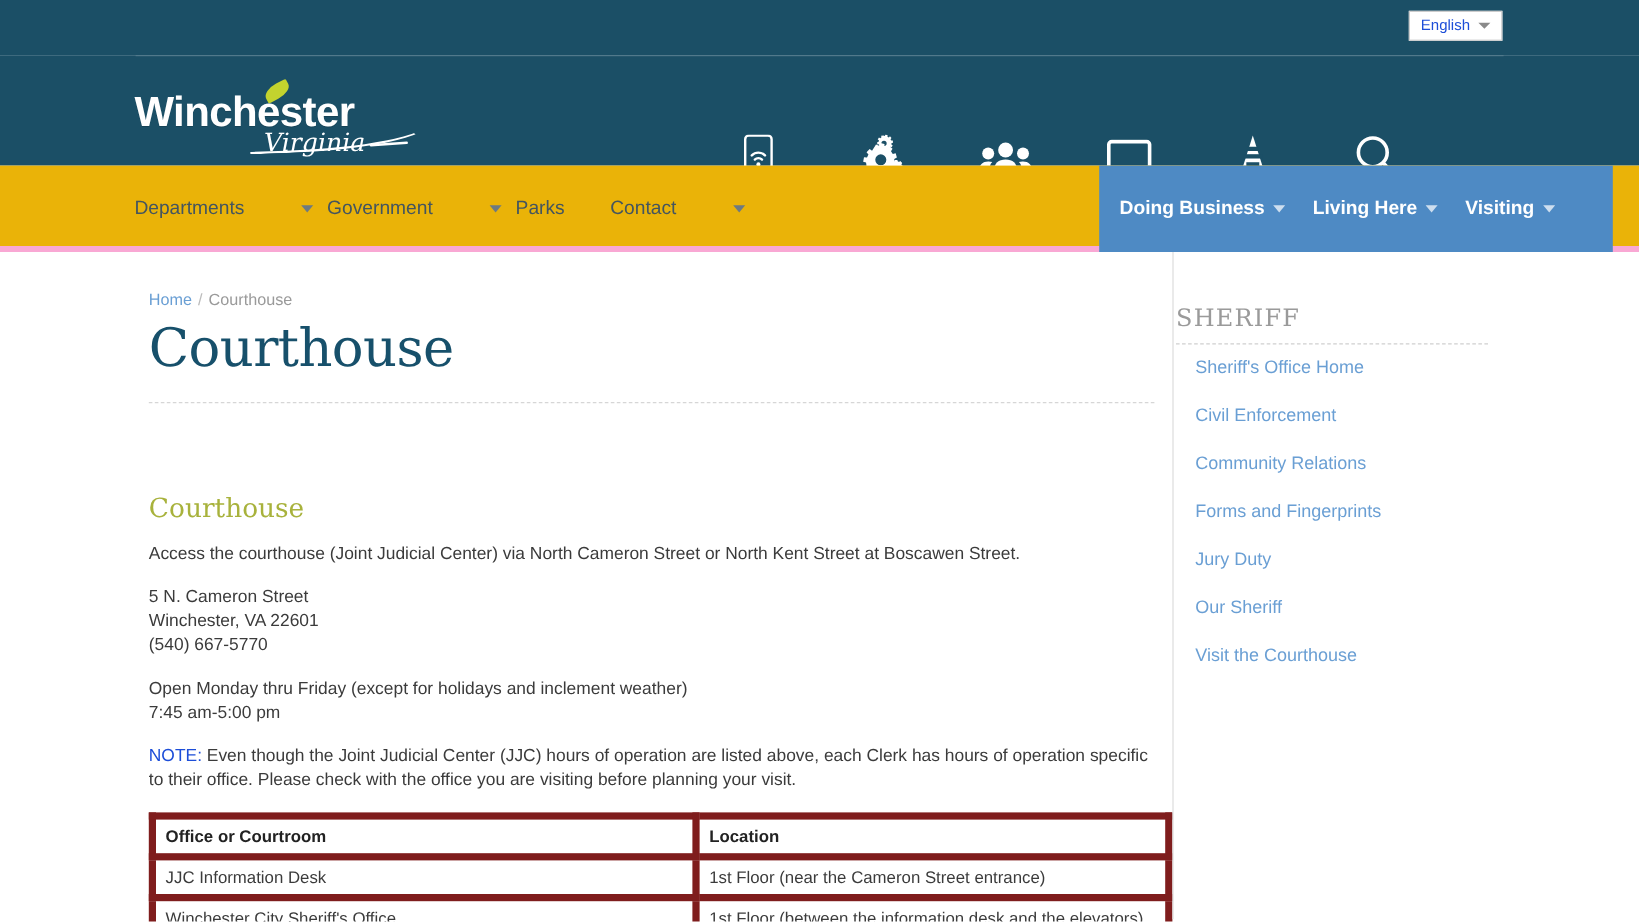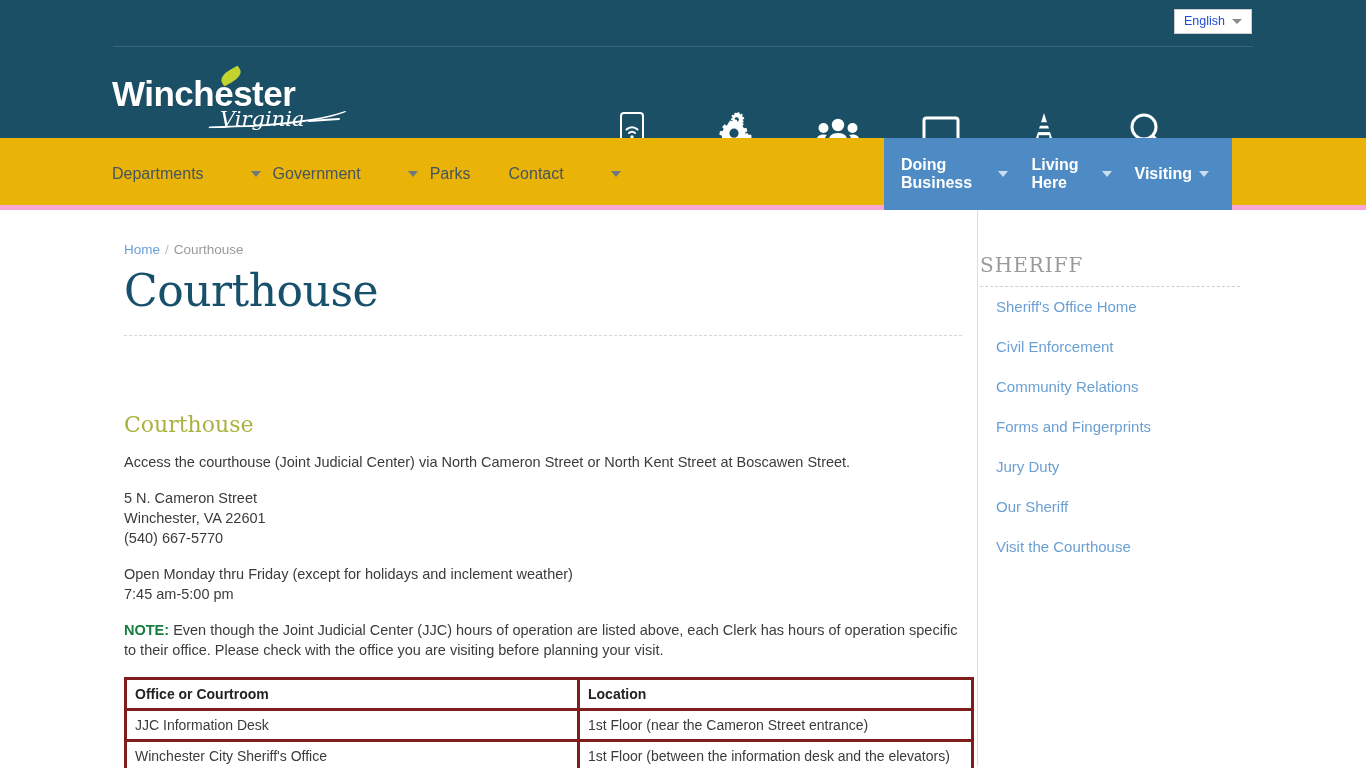--- a/index.html
+++ b/index.html
@@ -167,23 +167,23 @@
     border-left: 5px solid transparent;
     border-right: 5px solid transparent;
     border-top: 6px solid #6d7a82;
     margin-left: 47px;
     margin-right: 12px;
   }
   .nav-left .gap-plain { width: 38px; }
 
   .nav-blue {
     position: absolute;
-    left: 884px;
+    left: 916px;
     top: 0;
-    width: 348px;
+    width: 428px;
     height: 72px;
     background: #4e8ac4;
     display: flex;
     align-items: center;
     padding-left: 17px;
   }
   .nav-blue .bitem {
     display: flex;
     align-items: center;
     color: #ffffff;
@@ -247,31 +247,31 @@
     font-weight: 400;
     margin: 78px 0 0 0;
     line-height: 1;
   }
   .body-p {
     font-size: 14.5px;
     color: #3b3b3b;
     line-height: 20px;
     margin: 16px 0 0 0;
   }
-  .body-p b { color: #15803d; font-weight: 700; }
+  .body-p b { color: #1d4ed8; font-weight: 400; }
 
   
   table.info {
     border-collapse: collapse;
     margin-top: 17px;
     width: 847px;
     table-layout: fixed;
   }
   table.info th, table.info td {
-    border: 3px solid #7f1d1d;
+    border: 6px solid #7f1d1d;
     padding: 5px 8px;
     font-size: 14px;
     color: #3b3b3b;
     text-align: left;
     line-height: 18px;
     vertical-align: top;
   }
   table.info th {
     font-weight: 700;
     color: #222;

